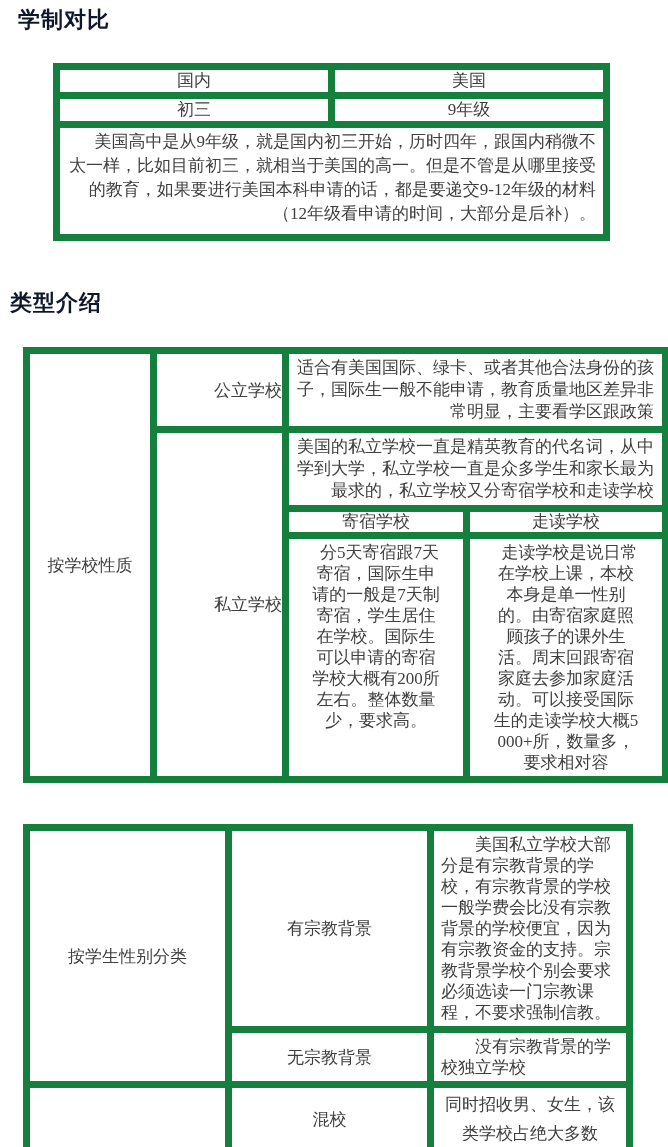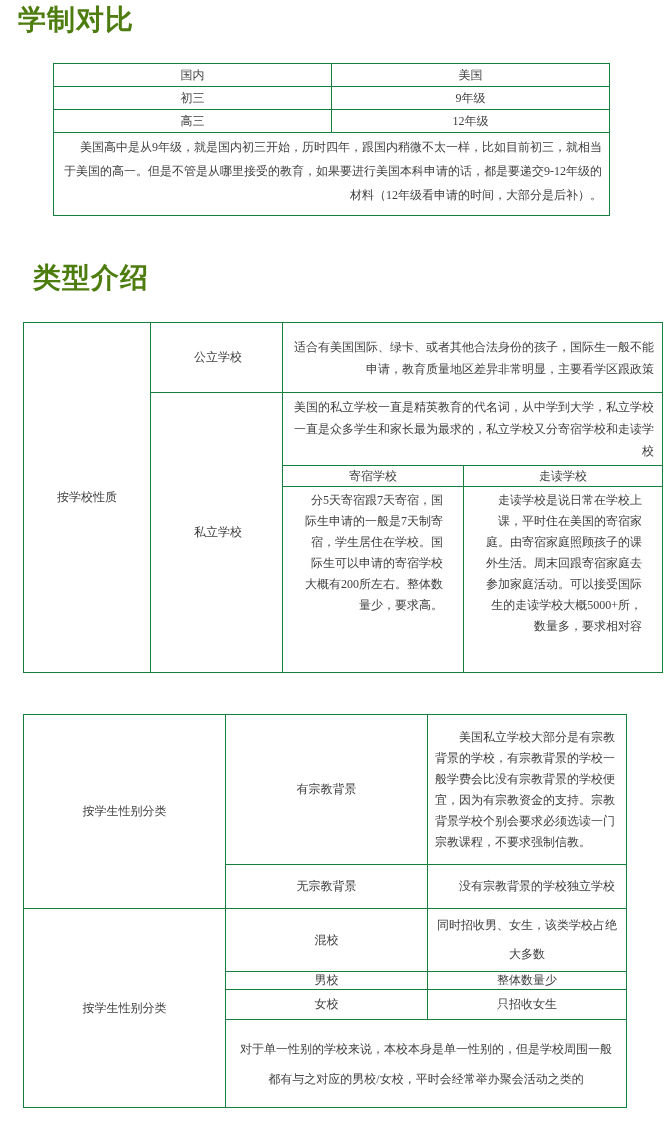--- a/index.html
+++ b/index.html
@@ -8,58 +8,58 @@
     width: 668px;
     height: 1147px;
     position: relative;
     font-family: "Liberation Serif", "DejaVu Serif", serif;
     color: #3f3f3f;
     overflow: hidden;
   }
   .section-title {
     font-family: "Liberation Sans", "DejaVu Sans", sans-serif;
     font-weight: 600;
-    font-size: 28px;
+    font-size: 22px;
     line-height: 36px;
-    color: #4d7c0f;
+    color: #0f172a;
     letter-spacing: 1px;
   }
   #title-1 { margin: 2px 0 0 18px; }
-  #title-2 { margin: 44px 0 0 33px; }
+  #title-2 { margin: 44px 0 0 10px; }
 
   table { border-collapse: collapse; table-layout: fixed; }
   td {
-    border: 1px solid #15803d;
-    font-size: 12px;
+    border: 7px solid #15803d;
+    font-size: 17px;
     color: #3f3f3f;
     vertical-align: middle;
     word-break: break-all;
   }
 
   
   .t1 { width: 557px; margin: 25px 0 0 53px; }
   .t1 td { height: 23px; text-align: center; line-height: 22px; }
   .t1 .note-cell {
     height: 73px;
     text-align: right;
     padding: 2px 7px 8px 7px;
     line-height: 24px;
     text-indent: 1em;
     margin-top: 14px;
   }
 
   
   .t2 { width: 639px; margin: 26px 0 0 23px; }
   .t2 .cat { text-align: center; }
-  .t2 .sublabel { text-align: center; padding-left: 3px; }
+  .t2 .sublabel { text-align: right; padding-left: 3px; }
   .t2 .desc { text-align: right; padding: 3px 8px; line-height: 22px; }
   .t2 .colhead { height: 21px; text-align: center; line-height: 20px; }
   .t2 .content {
     vertical-align: top;
-    text-align: right;
+    text-align: center;
     padding: 3px 20px;
     line-height: 21px;
     text-indent: 0.4em;
     height: 186px;
   }
   .t2 .r1 { height: 70px; }
   .t2 .r2 { height: 64px; }
 
   
   .t3 { width: 603px; margin: 41px 0 0 23px; }
@@ -92,24 +92,20 @@
   <tbody>
     <tr>
       <td>国内</td>
       <td>美国</td>
     </tr>
     <tr>
       <td>初三</td>
       <td>9年级</td>
     </tr>
     <tr>
-      <td>高三</td>
-      <td>12年级</td>
-    </tr>
-    <tr>
       <td class="note-cell" colspan="2">美国高中是从9年级，就是国内初三开始，历时四年，跟国内稍微不太一样，比如目前初三，就相当于美国的高一。但是不管是从哪里接受的教育，如果要进行美国本科申请的话，都是要递交9-12年级的材料（12年级看申请的时间，大部分是后补）。</td>
     </tr>
   </tbody>
 </table>
 
 <h1 id="title-2" class="section-title">类型介绍</h1>
 
 <table class="t2">
   <colgroup>
     <col style="width:127px">
@@ -126,21 +122,21 @@
     <tr class="r2">
       <td class="sublabel" rowspan="3">私立学校</td>
       <td class="desc" colspan="2">美国的私立学校一直是精英教育的代名词，从中学到大学，私立学校一直是众多学生和家长最为最求的，私立学校又分寄宿学校和走读学校</td>
     </tr>
     <tr>
       <td class="colhead">寄宿学校</td>
       <td class="colhead">走读学校</td>
     </tr>
     <tr>
       <td class="content">分5天寄宿跟7天寄宿，国际生申请的一般是7天制寄宿，学生居住在学校。国际生可以申请的寄宿学校大概有200所左右。整体数量少，要求高。</td>
-      <td class="content">走读学校是说日常在学校上课，平时住在美国的寄宿家庭。由寄宿家庭照顾孩子的课外生活。周末回跟寄宿家庭去参加家庭活动。可以接受国际生的走读学校大概5000+所，数量多，要求相对容</td>
+      <td class="content">走读学校是说日常在学校上课，本校本身是单一性别的。由寄宿家庭照顾孩子的课外生活。周末回跟寄宿家庭去参加家庭活动。可以接受国际生的走读学校大概5000+所，数量多，要求相对容</td>
     </tr>
   </tbody>
 </table>
 
 <table class="t3">
   <colgroup>
     <col style="width:202px">
       <col style="width:202px">
       <col style="width:199px">
   </colgroup>

